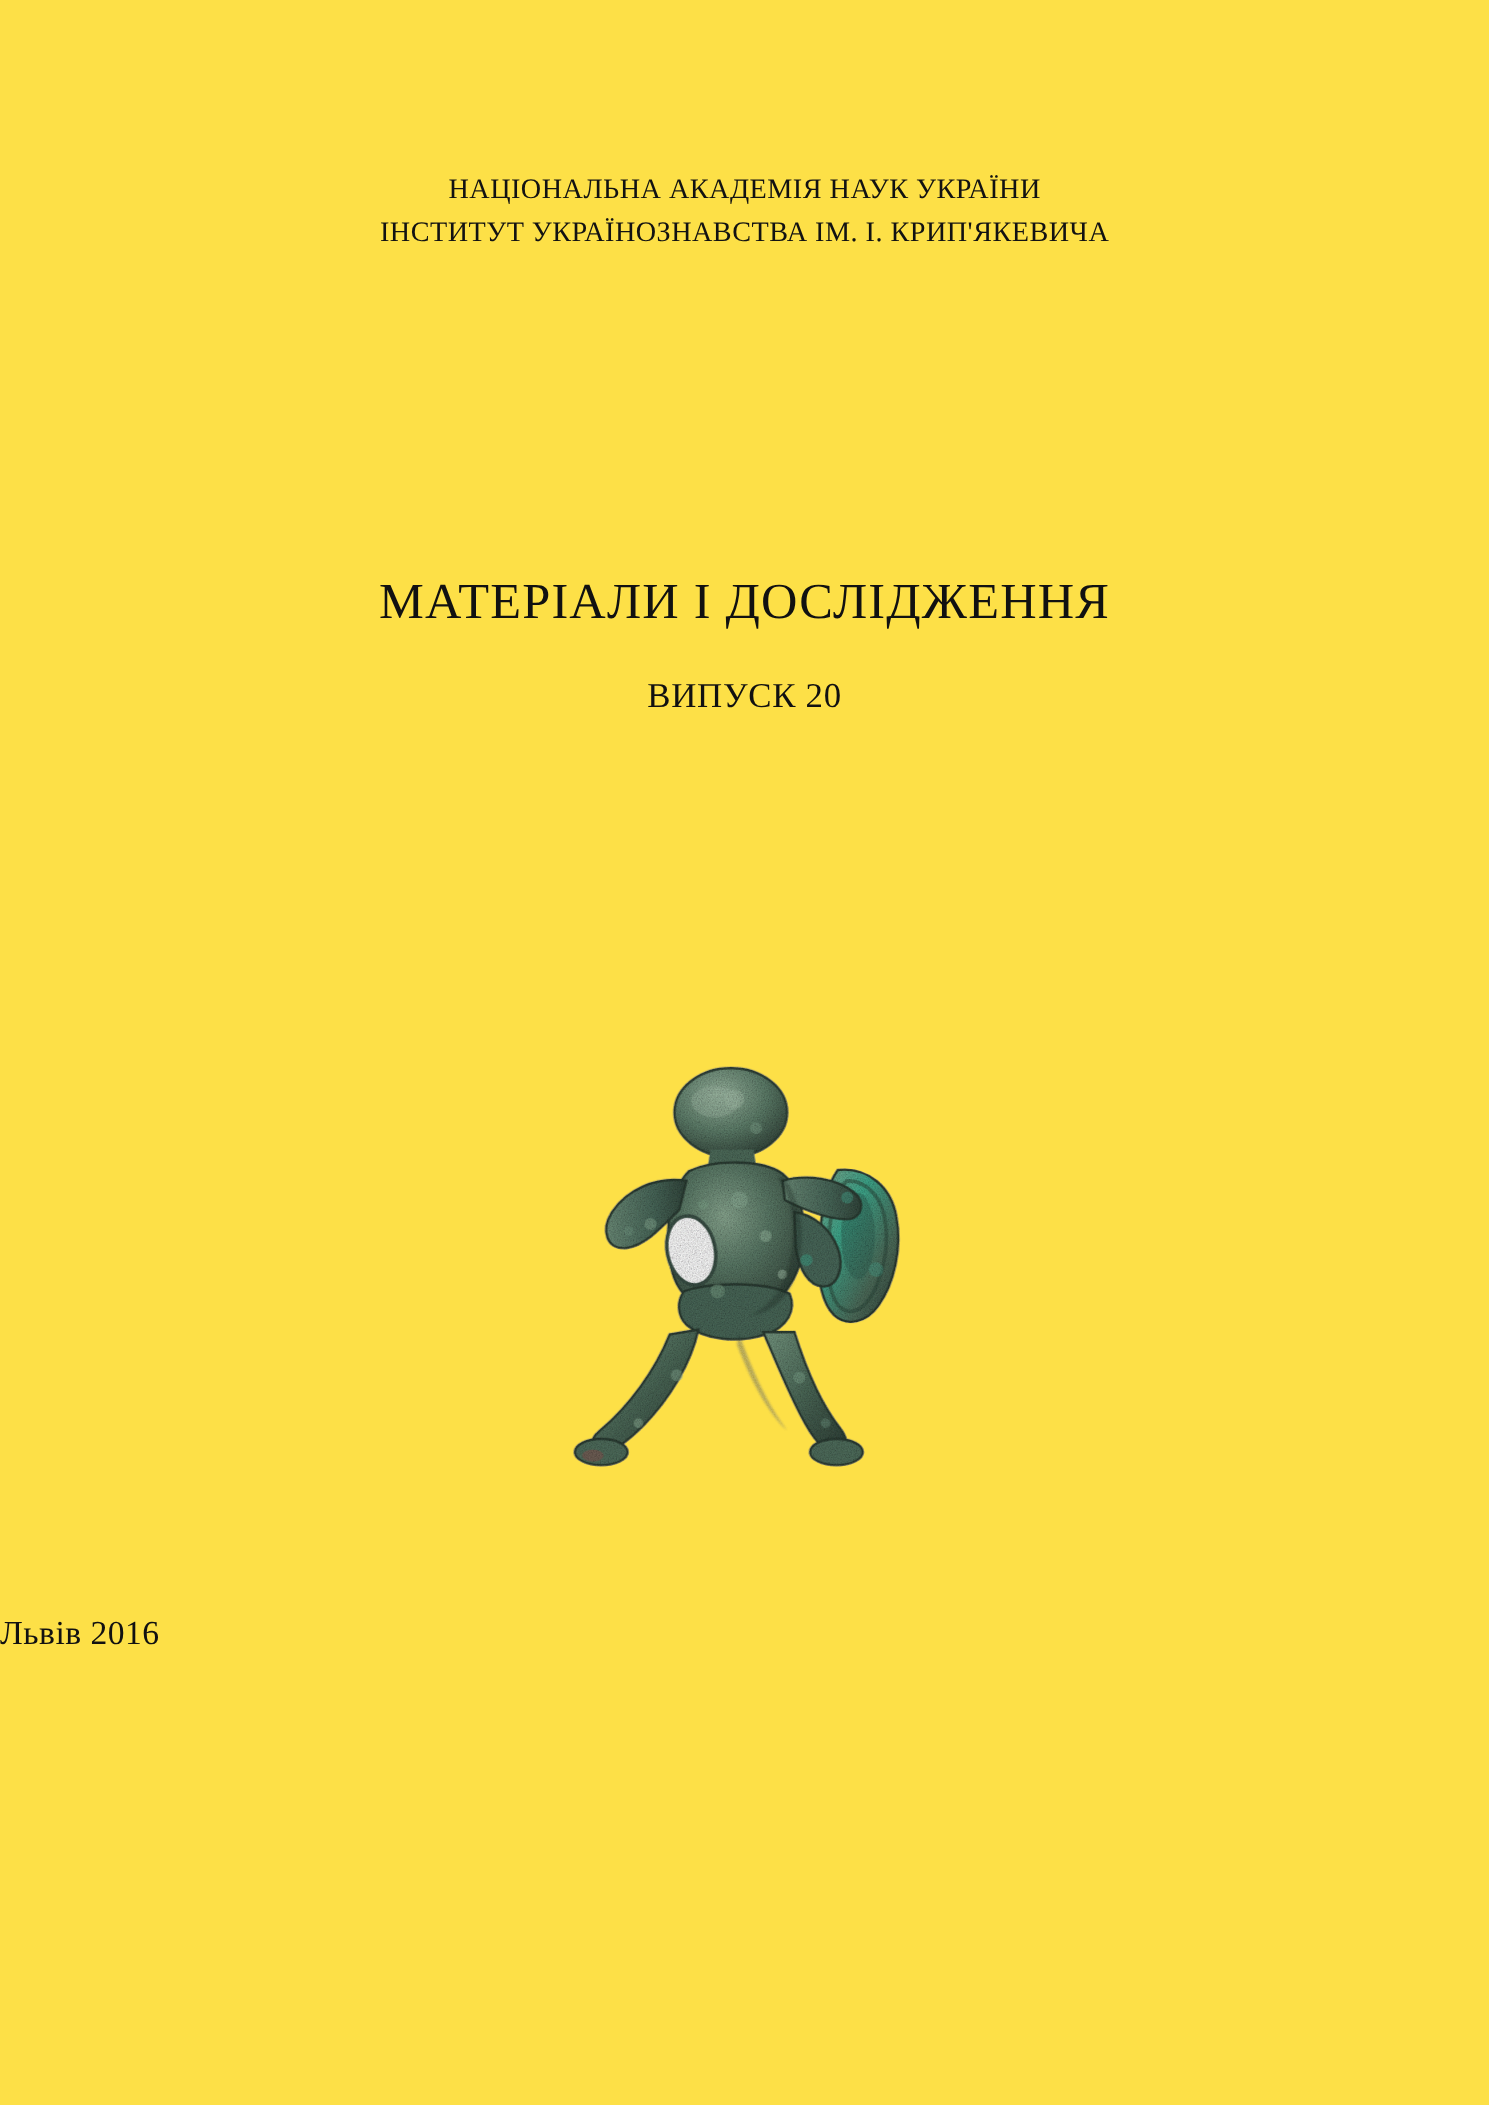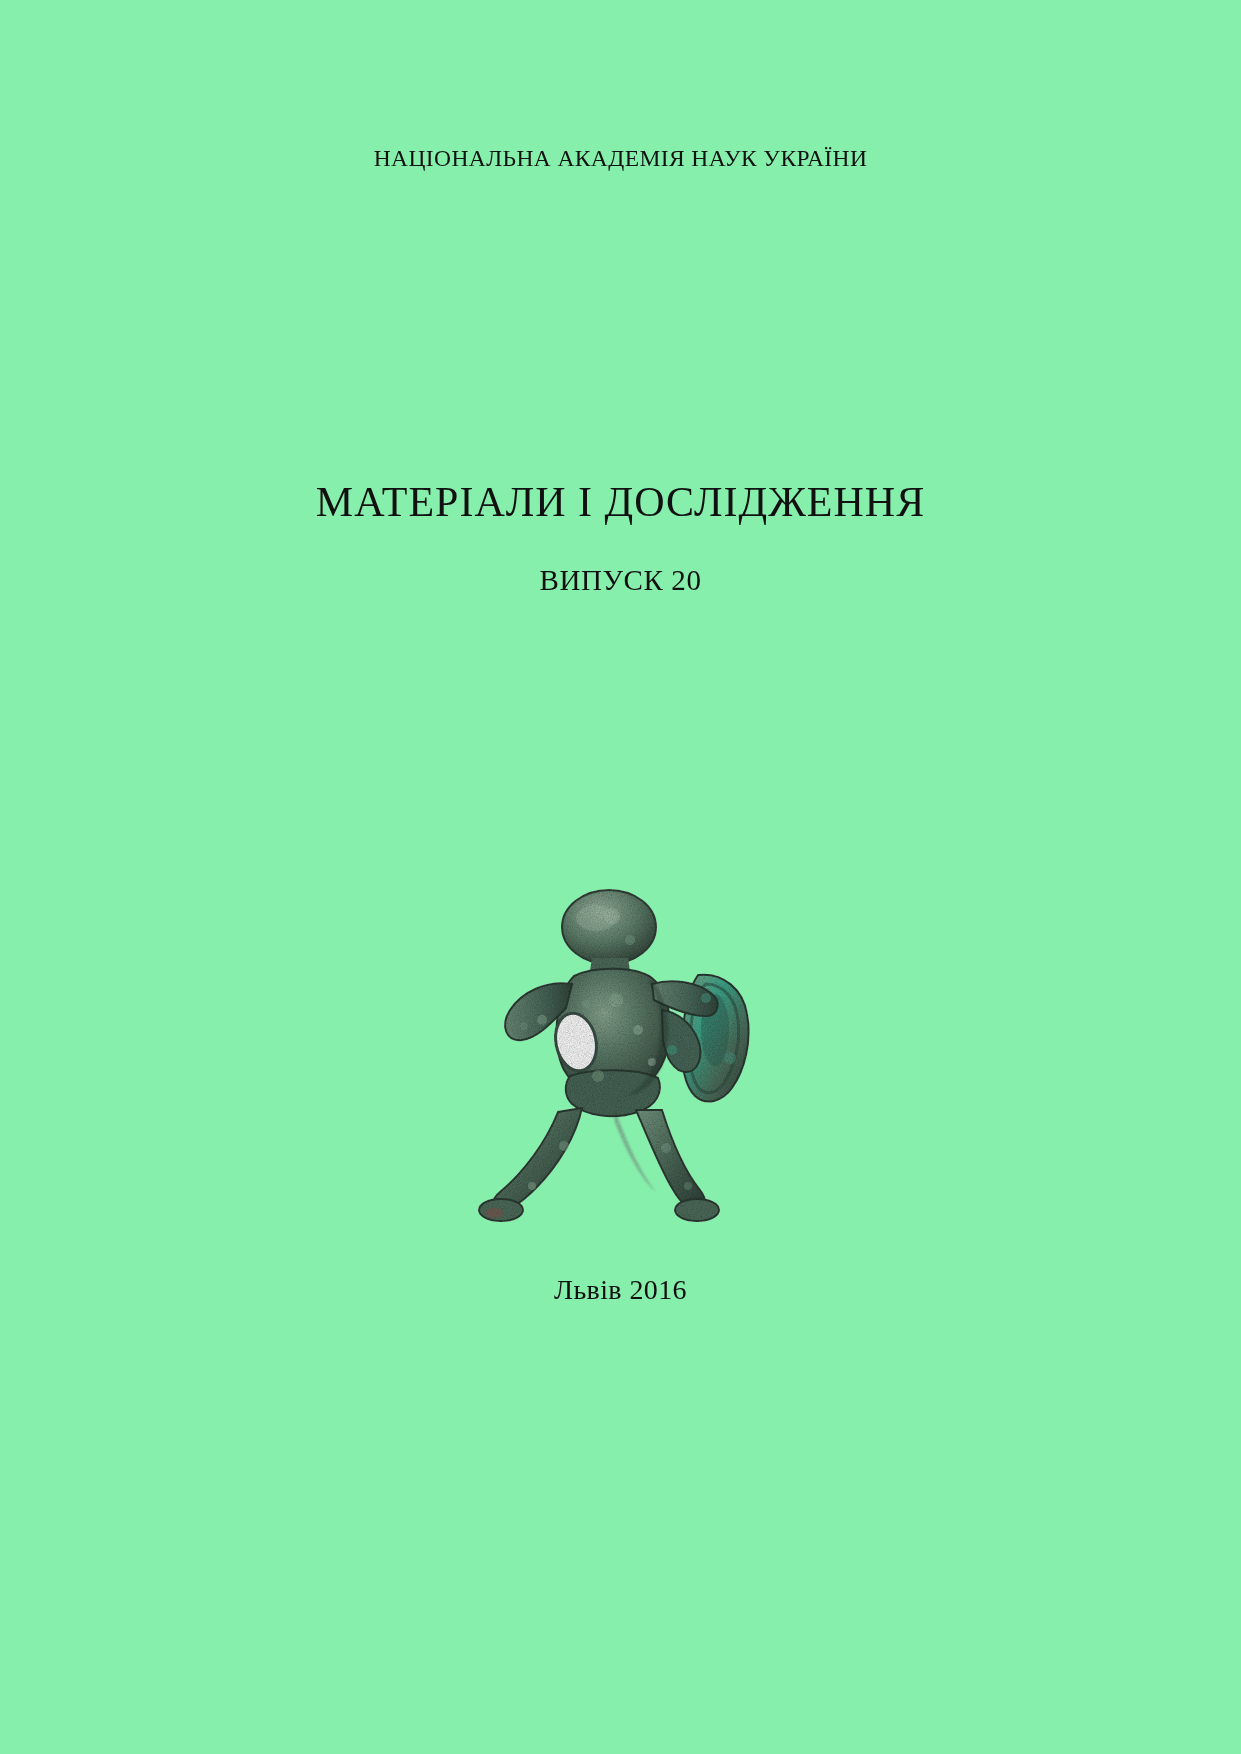--- a/index.html
+++ b/index.html
@@ -13,21 +13,21 @@
     position: relative;
     font-family: "Liberation Serif", serif;
     color: #1a1a1a;
     overflow: hidden;
   }
   .page {
     width: 1241px;
     height: 1754px;
     position: relative;
     box-sizing: border-box;
-    background: #86efac;
+    background: #fde047;
   }
   .publisher-block {
     position: absolute;
     top: 140px;
     left: 0;
     width: 100%;
     text-align: center;
     line-height: 1.55;
   }
   .publisher-line {
@@ -71,38 +71,39 @@
     display: inline-block;
     width: 310px;
     height: 360px;
     position: relative;
   }
   .figure-frame svg {
     display: block;
   }
   .imprint-block {
     position: absolute;
-    top: 1274px;
-    left: 0;
-    width: 100%;
-    text-align: center;
+    top: 1346px;
+    left: 0;
+    width: 100%;
+    text-align: left;
   }
   .imprint-line {
     font-size: 28px;
     letter-spacing: 0.4px;
     color: #111111;
   }
 </style>
 </head>
 <body>
 
 <div class="page">
 
   <div class="publisher-block">
     <div class="publisher-line">НАЦІОНАЛЬНА АКАДЕМІЯ НАУК УКРАЇНИ</div>
+    <div class="publisher-line">ІНСТИТУТ УКРАЇНОЗНАВСТВА ІМ. І. КРИП'ЯКЕВИЧА</div>
   </div>
 
   <div class="title-block">
     <div class="title-line">МАТЕРІАЛИ І ДОСЛІДЖЕННЯ</div>
     <div class="issue-line">ВИПУСК 20</div>
   </div>
 
   <div class="figure-block">
     <div class="figure-frame">
       <svg width="310" height="360" viewBox="0 0 310 360" xmlns="http://www.w3.org/2000/svg">

